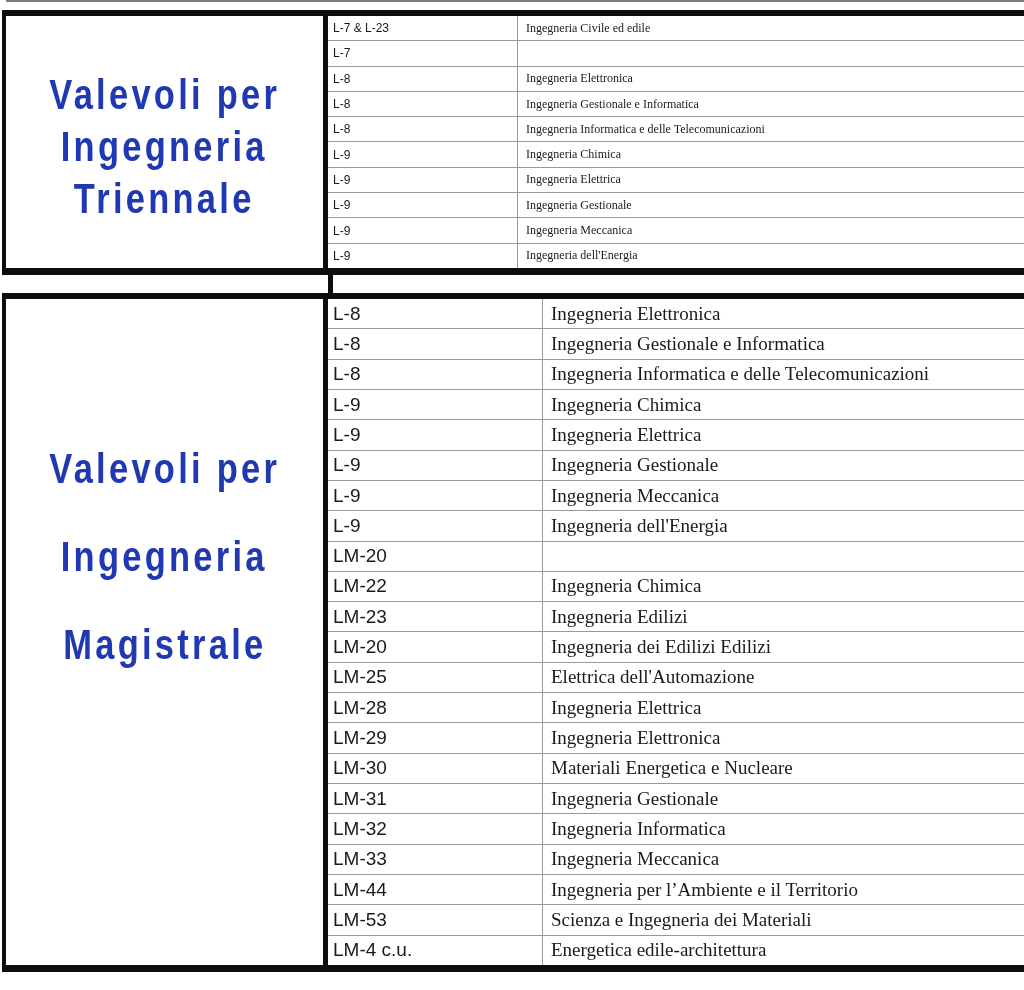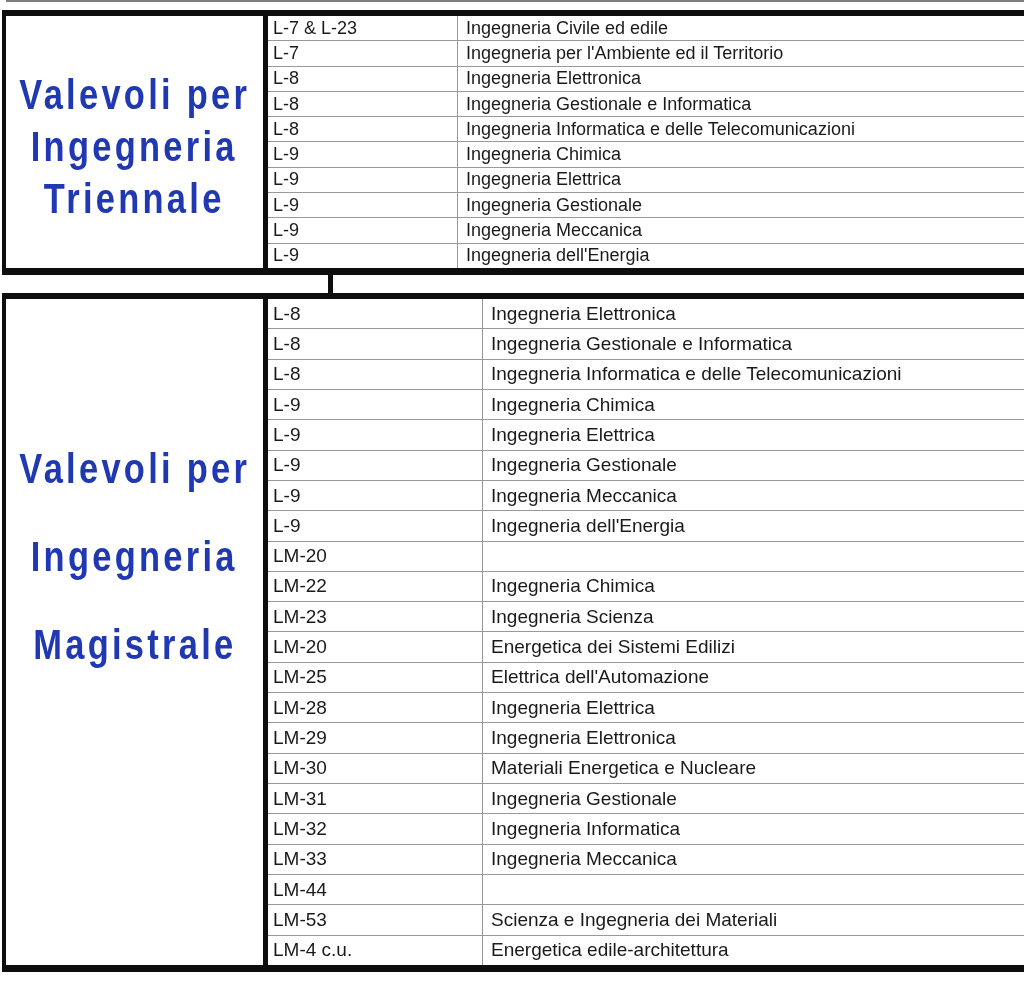--- a/index.html
+++ b/index.html
@@ -12,50 +12,50 @@
   }
   .tbl {
     position:absolute; left:2px; right:0; display:flex; background:#ffffff;
     border-style:solid; border-color:#0e0e0e;
     border-width:6px 0 7px 4px;
     box-sizing:border-box;
   }
   .tbl1 { top:10px;  height:265px; }
   .tbl2 { top:293px; height:679px; }
   .label-cell {
-    width:262px; flex:none; box-sizing:border-box;
+    width:322px; flex:none; box-sizing:border-box;
     border-right:5px solid #0e0e0e;
     display:flex; flex-direction:column; align-items:center; justify-content:center;
   }
   .tbl1 .label-cell { padding-top:10px; }
   .tbl2 .label-cell { padding-bottom:150px; }
   .title-line {
     font-weight:bold; font-size:42px; letter-spacing:4px; white-space:nowrap;
     transform:scaleX(0.82); transform-origin:50% 50%;
     line-height:52px;
   }
   .tbl2 .title-line { line-height:88px; }
   .rows { flex:1; display:flex; flex-direction:column; min-width:0; }
   .row {
     flex:1; display:flex; align-items:stretch;
     border-bottom:1px solid #999999; color:#1a1a1a;
   }
   .row:last-child { border-bottom:none; }
-  .tbl1 .row { font-size:18px; }
+  .tbl1 .row { font-size:12px; }
   .tbl2 .row { font-size:19px; }
   .code-cell {
     flex:none; box-sizing:border-box; padding-left:5px;
     border-right:1px solid #999999;
     display:flex; align-items:center; white-space:nowrap;
   }
   .tbl1 .code-cell { width:190px; }
   .tbl2 .code-cell { width:215px; }
   .name-cell {
     flex:1; padding-left:8px; display:flex; align-items:center;
-    white-space:nowrap; overflow:hidden;
+    white-space:nowrap; overflow:hidden;font-family:Liberation Serif, serif;
   }
   .gap-connector {
     position:absolute; left:328px; width:5px; top:275px; height:18px; background:#0e0e0e;
   }
 </style>
 </head>
 <body>
 
 <div class="page">
 
@@ -67,21 +67,20 @@
       <div class="title-line" style="color: rgb(32, 56, 178);">Ingegneria</div>
       <div class="title-line" style="color: rgb(32, 56, 178);">Triennale</div>
     </div>
     <div class="rows">
         <div class="row">
           <div class="code-cell">L-7 &amp; L-23</div>
           <div class="name-cell">Ingegneria Civile ed edile</div>
         </div>
         <div class="row">
           <div class="code-cell">L-7</div>
-          <div class="name-cell">Ingegneria per l'Ambiente ed il Territorio</div>
         </div>
         <div class="row">
           <div class="code-cell">L-8</div>
           <div class="name-cell">Ingegneria Elettronica</div>
         </div>
         <div class="row">
           <div class="code-cell">L-8</div>
           <div class="name-cell">Ingegneria Gestionale e Informatica</div>
         </div>
         <div class="row">
@@ -154,25 +153,25 @@
         </div>
         <div class="row">
           <div class="code-cell">LM-20</div>
         </div>
         <div class="row">
           <div class="code-cell">LM-22</div>
           <div class="name-cell">Ingegneria Chimica</div>
         </div>
         <div class="row">
           <div class="code-cell">LM-23</div>
-          <div class="name-cell">Ingegneria Scienza</div>
+          <div class="name-cell">Ingegneria Edilizi</div>
         </div>
         <div class="row">
           <div class="code-cell">LM-20</div>
-          <div class="name-cell">Energetica dei Sistemi Edilizi</div>
+          <div class="name-cell">Ingegneria dei Edilizi Edilizi</div>
         </div>
         <div class="row">
           <div class="code-cell">LM-25</div>
           <div class="name-cell">Elettrica dell'Automazione</div>
         </div>
         <div class="row">
           <div class="code-cell">LM-28</div>
           <div class="name-cell">Ingegneria Elettrica</div>
         </div>
         <div class="row">
@@ -190,20 +189,21 @@
         <div class="row">
           <div class="code-cell">LM-32</div>
           <div class="name-cell">Ingegneria Informatica</div>
         </div>
         <div class="row">
           <div class="code-cell">LM-33</div>
           <div class="name-cell">Ingegneria Meccanica</div>
         </div>
         <div class="row">
           <div class="code-cell">LM-44</div>
+          <div class="name-cell">Ingegneria per l’Ambiente e il Territorio</div>
         </div>
         <div class="row">
           <div class="code-cell">LM-53</div>
           <div class="name-cell">Scienza e Ingegneria dei Materiali</div>
         </div>
         <div class="row">
           <div class="code-cell">LM-4 c.u.</div>
           <div class="name-cell">Energetica edile-architettura</div>
         </div>
       </div>

